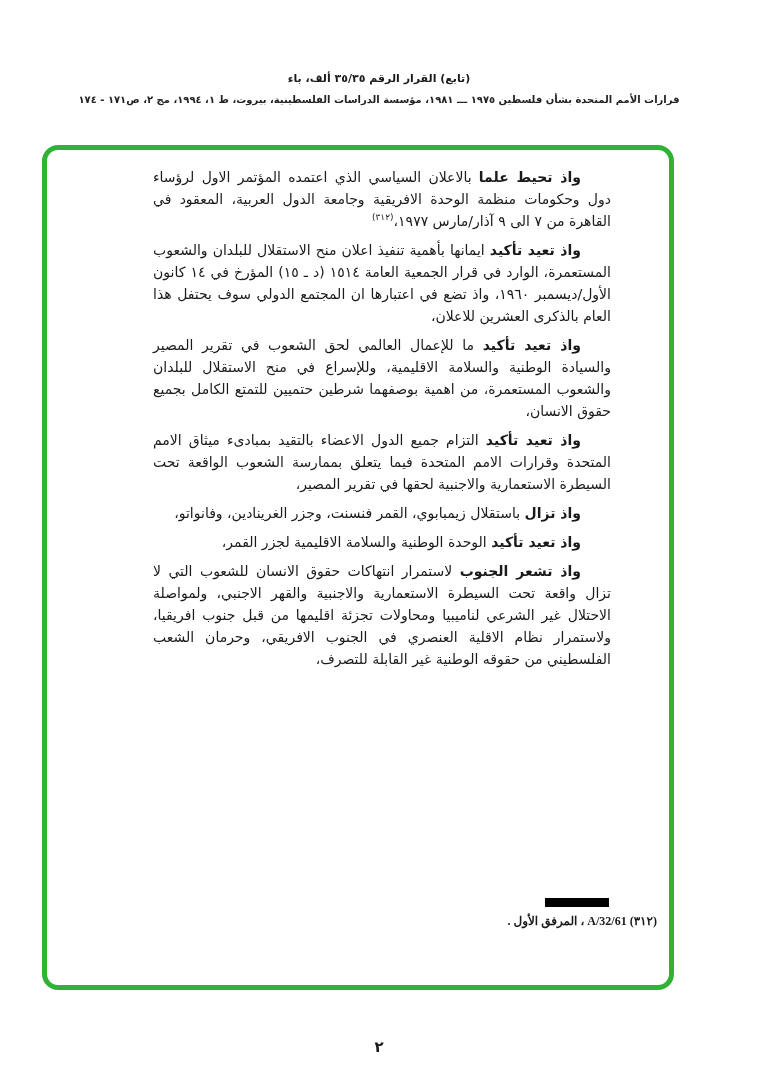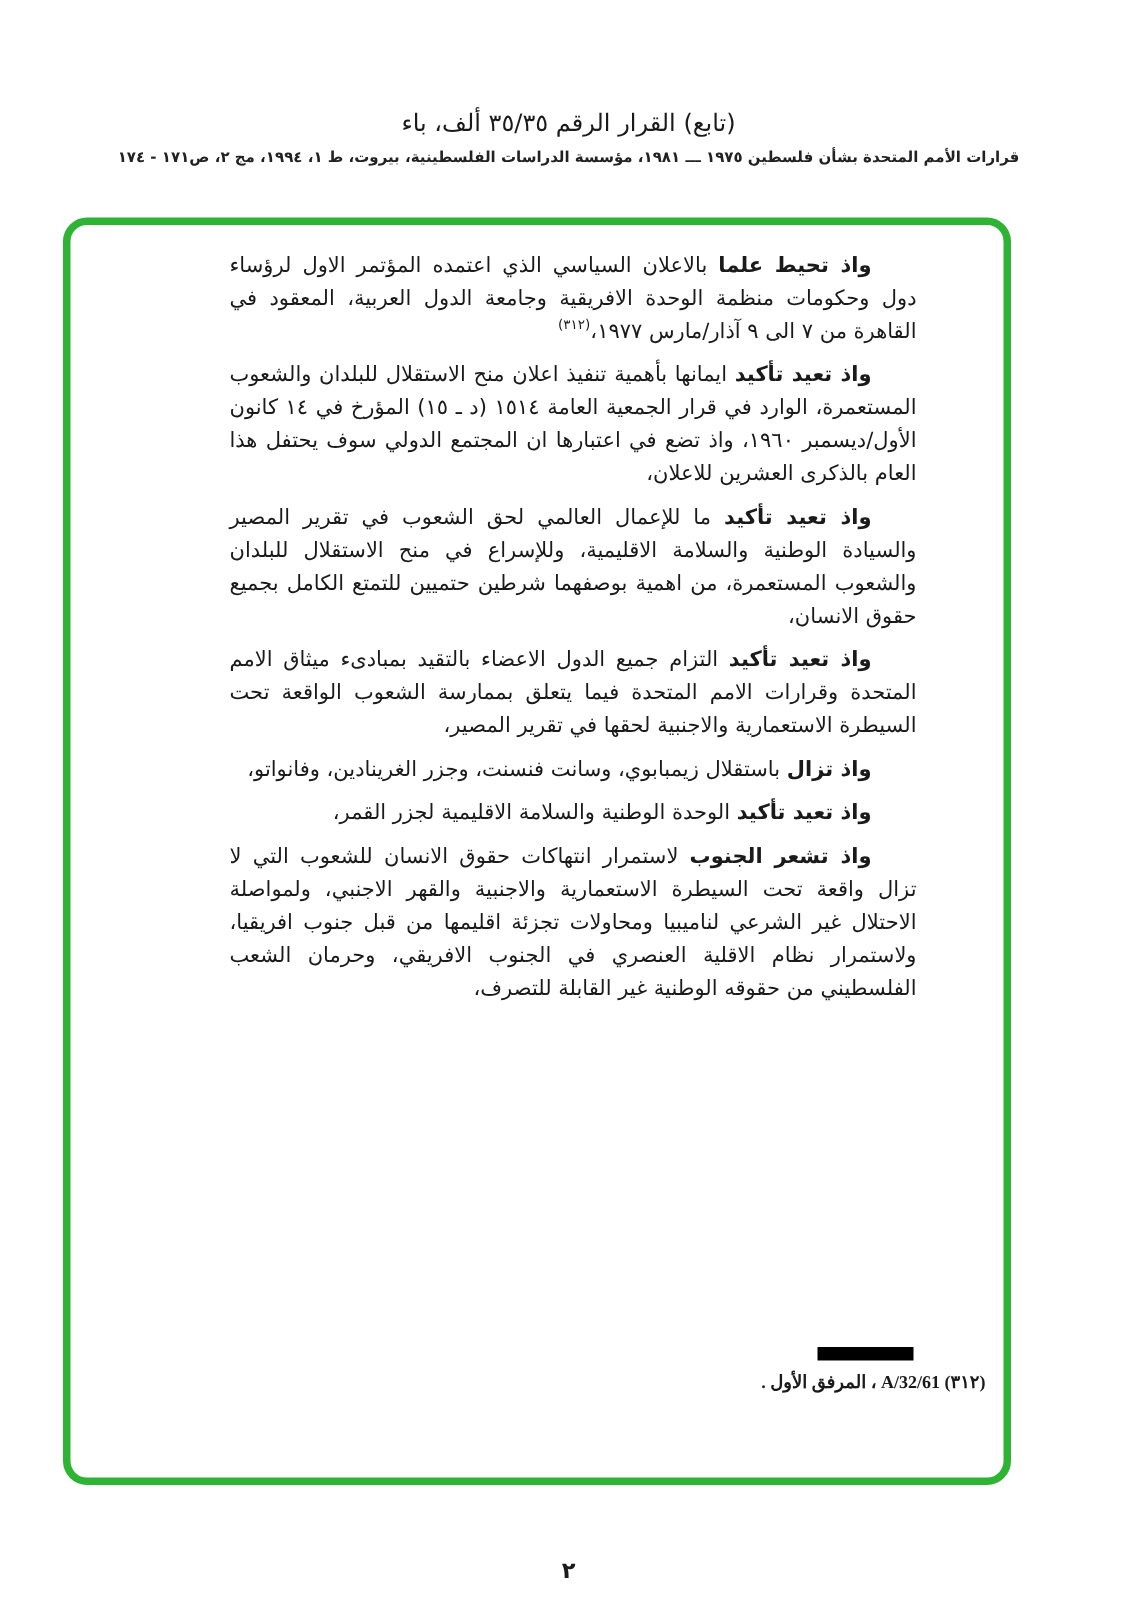--- a/index.html
+++ b/index.html
@@ -14,22 +14,22 @@
   }
   .header {
     position: absolute;
     top: 72px;
     left: 0;
     width: 100%;
     text-align: center;
     direction: rtl;
   }
   .doc-title {
-    font-size: 16px;
-    font-weight: 400;
+    font-size: 11px;
+    font-weight: 700;
     letter-spacing: 0.2px;
   }
   .doc-citation {
     font-size: 10px;
     font-weight: 700;
     margin-top: 9px;
     color: #222;
   }
   .green-box {
     position: absolute;
@@ -97,21 +97,21 @@
   <div class="doc-title">(تابع) القرار الرقم ٣٥/٣٥ ألف، باء</div>
   <div class="doc-citation">قرارات الأمم المتحدة بشأن فلسطين ١٩٧٥ ـــ ١٩٨١، مؤسسة الدراسات الفلسطينية، بيروت، ط ١، ١٩٩٤، مج ٢، ص١٧١ - ١٧٤</div>
 </div>
 
 <div class="green-box">
   <div class="body-text">
       <div class="para"><b>واذ تحيط علما</b><span> بالاعلان السياسي الذي اعتمده المؤتمر الاول لرؤساء دول وحكومات منظمة الوحدة الافريقية وجامعة الدول العربية، المعقود في القاهرة من ٧ الى ٩ آذار/مارس ١٩٧٧،</span><sup>(٣١٢)</sup></div>
       <div class="para"><b>واذ تعيد تأكيد</b><span> ايمانها بأهمية تنفيذ اعلان منح الاستقلال للبلدان والشعوب المستعمرة، الوارد في قرار الجمعية العامة ١٥١٤ (د ـ ١٥) المؤرخ في ١٤ كانون الأول/ديسمبر ١٩٦٠، واذ تضع في اعتبارها ان المجتمع الدولي سوف يحتفل هذا العام بالذكرى العشرين للاعلان،</span></div>
       <div class="para"><b>واذ تعيد تأكيد</b><span> ما للإعمال العالمي لحق الشعوب في تقرير المصير والسيادة الوطنية والسلامة الاقليمية، وللإسراع في منح الاستقلال للبلدان والشعوب المستعمرة، من اهمية بوصفهما شرطين حتميين للتمتع الكامل بجميع حقوق الانسان،</span></div>
       <div class="para"><b>واذ تعيد تأكيد</b><span> التزام جميع الدول الاعضاء بالتقيد بمبادىء ميثاق الامم المتحدة وقرارات الامم المتحدة فيما يتعلق بممارسة الشعوب الواقعة تحت السيطرة الاستعمارية والاجنبية لحقها في تقرير المصير،</span></div>
-      <div class="para"><b>واذ تزال</b><span> باستقلال زيمبابوي، وسانت فنسنت، وجزر الغرينادين، وفانواتو،</span></div>
+      <div class="para"><b>واذ تزال</b><span> باستقلال زيمبابوي، القمر فنسنت، وجزر الغرينادين، وفانواتو،</span></div>
       <div class="para"><b>واذ تعيد تأكيد</b><span> الوحدة الوطنية والسلامة الاقليمية لجزر القمر،</span></div>
       <div class="para"><b>واذ تشعر الجنوب</b><span> لاستمرار انتهاكات حقوق الانسان للشعوب التي لا تزال واقعة تحت السيطرة الاستعمارية والاجنبية والقهر الاجنبي، ولمواصلة الاحتلال غير الشرعي لناميبيا ومحاولات تجزئة اقليمها من قبل جنوب افريقيا، ولاستمرار نظام الاقلية العنصري في الجنوب الافريقي، وحرمان الشعب الفلسطيني من حقوقه الوطنية غير القابلة للتصرف،</span></div>
     </div>
   <div class="footnote-block">
     <div class="footnote-rule"></div>
     <div class="footnote-text">(٣١٢)   A/32/61 ، المرفق الأول .</div>
   </div>
 </div>
 
 <div class="page-number">٢</div>

